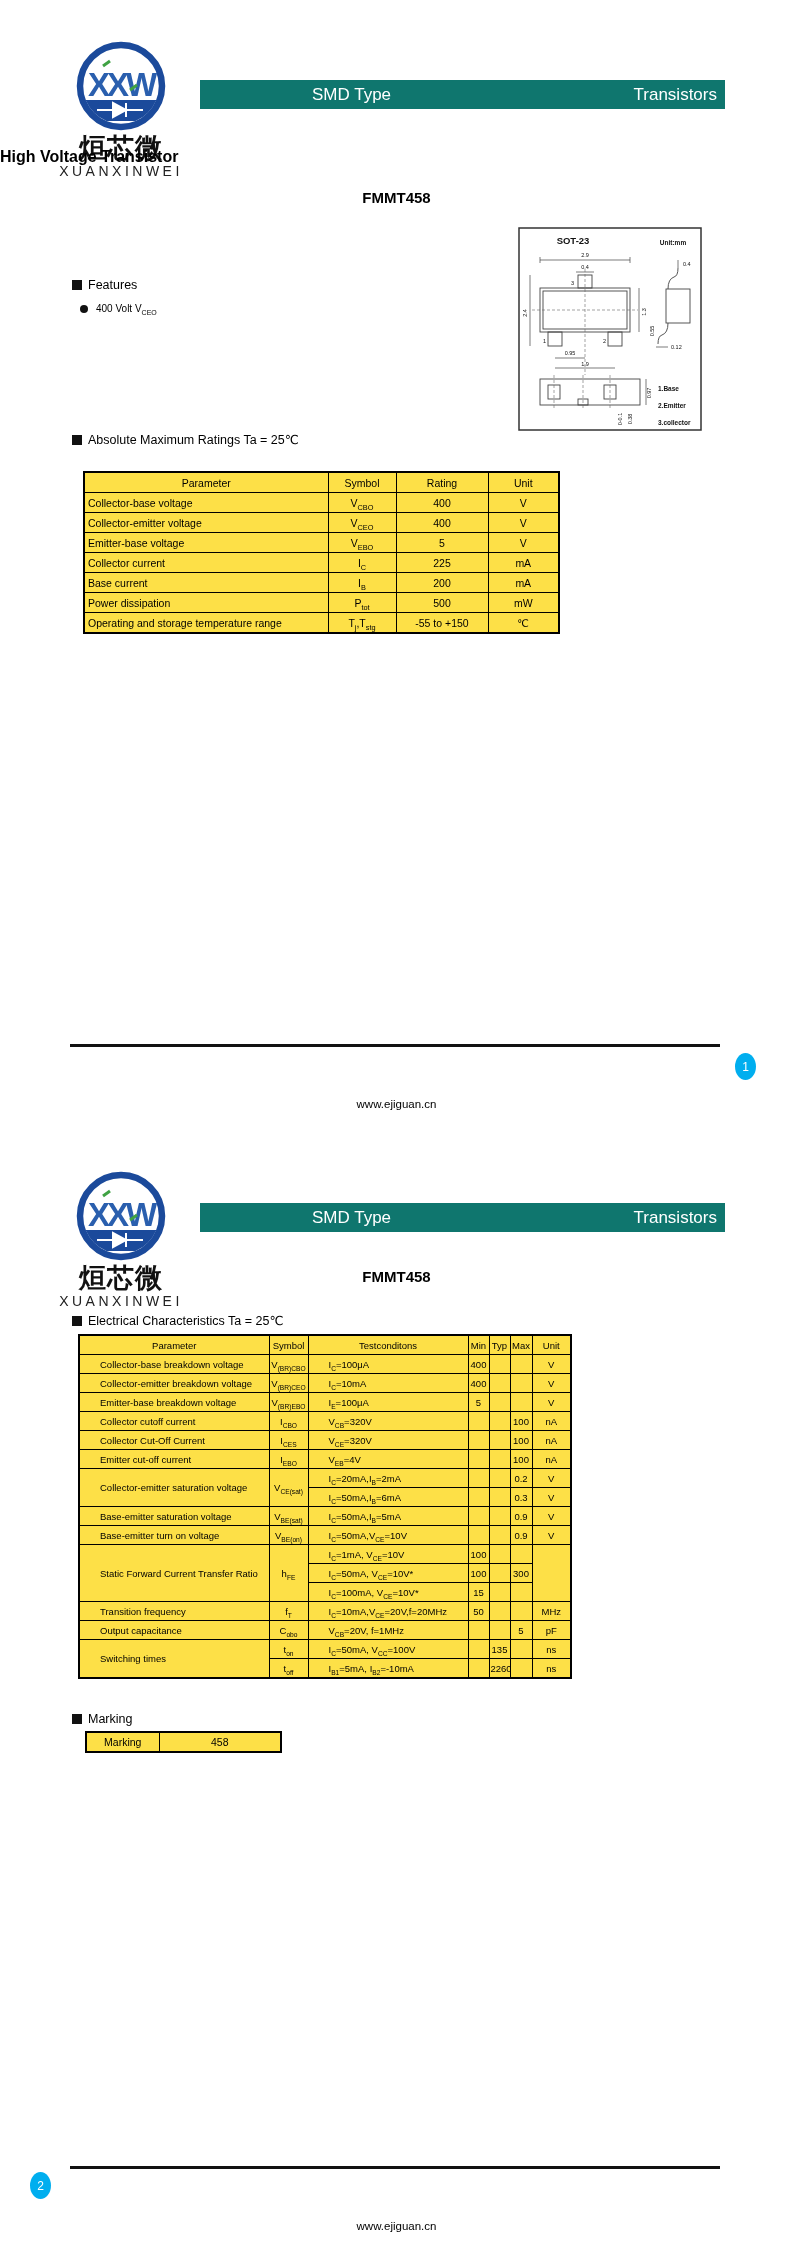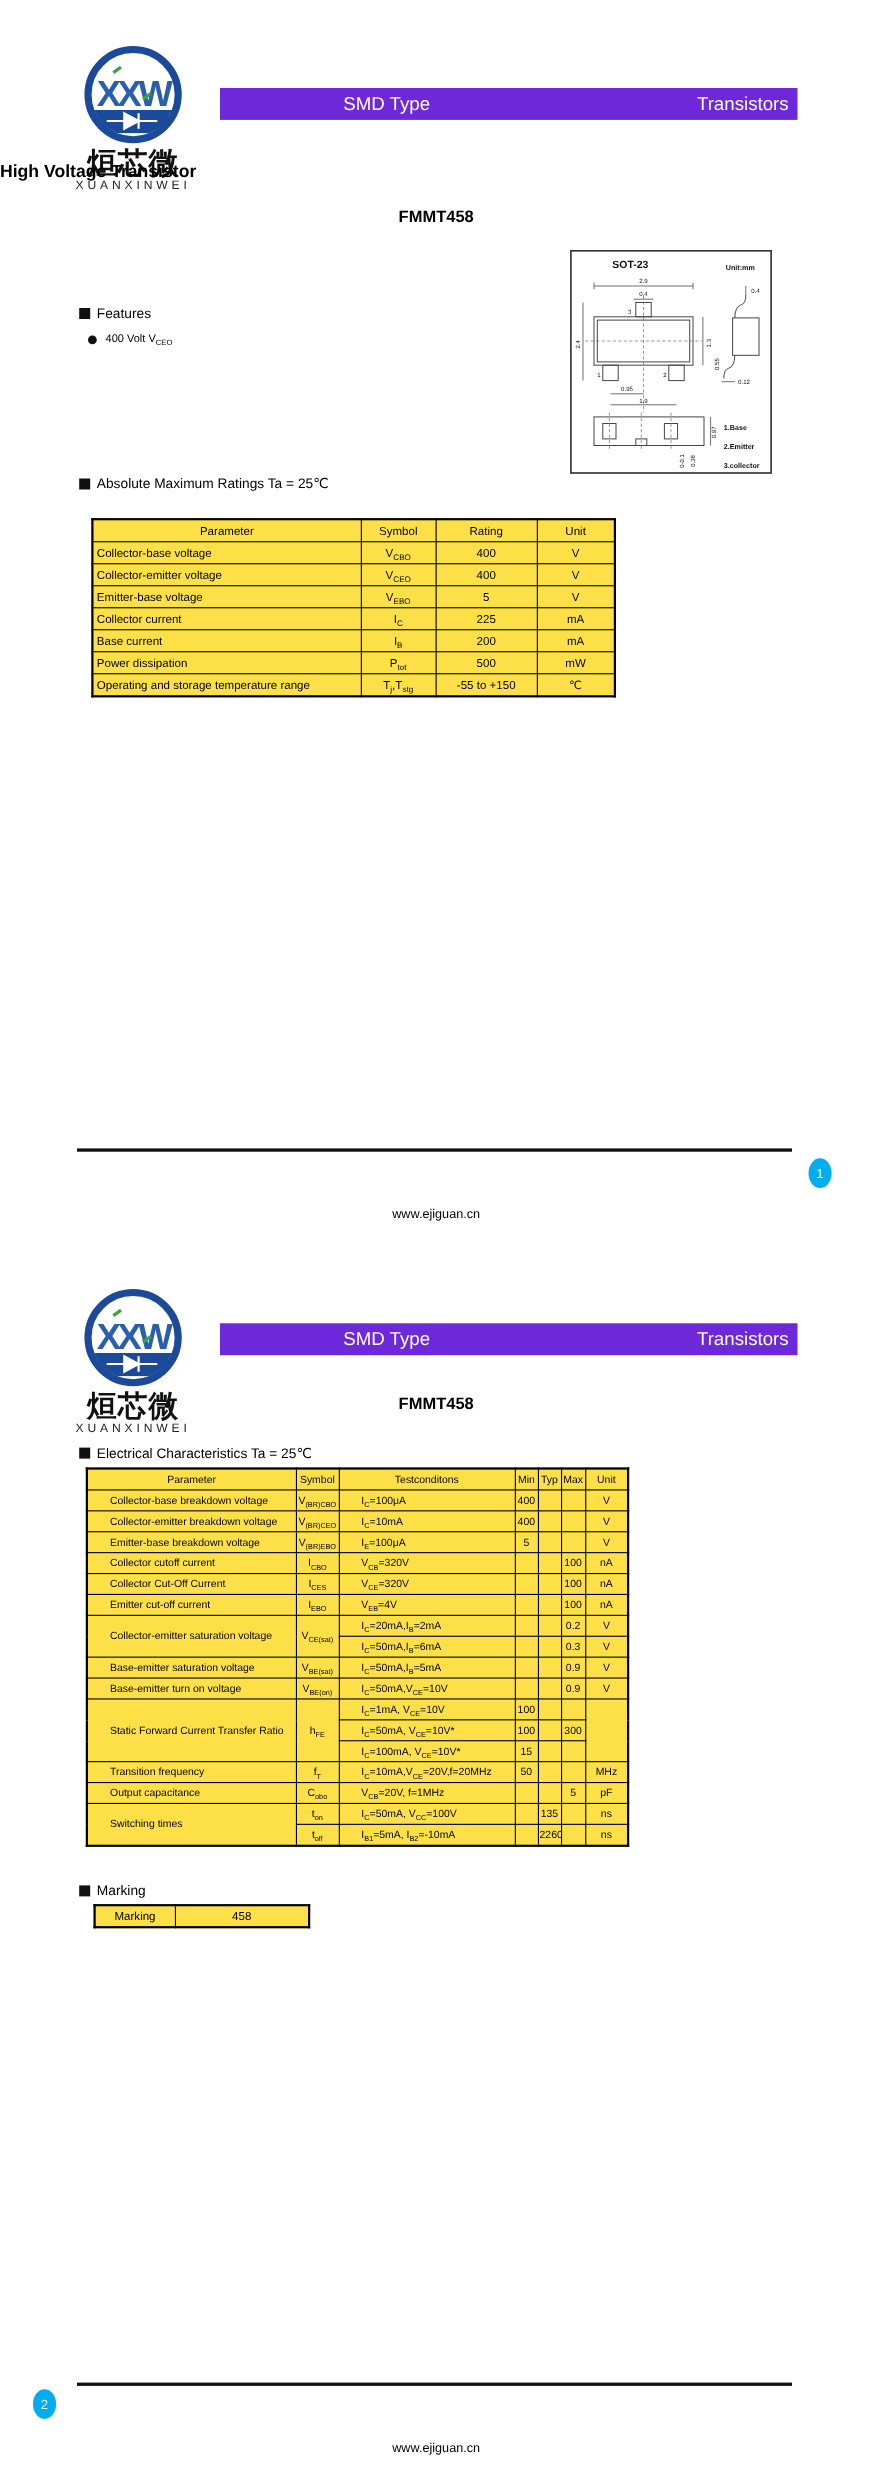--- a/index.html
+++ b/index.html
@@ -7,25 +7,25 @@
     width:793px;height:2244px;position:relative;background:#ffffff;color:#000;
     font-family:"Liberation Sans","DejaVu Sans",sans-serif;
   }
   .page{position:absolute;left:0;width:793px;height:1122px;background:#fff;overflow:hidden;}
   #pg1{top:0;} #pg2{top:1122px;}
 
   
   .logo{position:absolute;left:56px;top:38px;width:130px;text-align:center;}
   .logo svg{display:block;margin:0 auto;}
   .logo-cn{font-size:27px;font-weight:bold;line-height:1.05;letter-spacing:1px;white-space:nowrap;color:#111;}
-  .logo-en{font-size:11px;letter-spacing:3.5px;color:#222;margin-top:1px;white-space:nowrap;}
+  .logo-en{font-size:14px;letter-spacing:3.5px;color:#222;margin-top:1px;white-space:nowrap;}
 
   
   .banner{
-    position:absolute;left:200px;top:80px;width:525px;height:29px;background:#6d28d9;
+    position:absolute;left:200px;top:80px;width:525px;height:29px;background:#0f766e;
     color:#fff;display:flex;align-items:center;justify-content:space-between;
     font-size:17px;padding:0 8px 0 112px;box-sizing:border-box;white-space:nowrap;
   }
 
   .doc-title{position:absolute;left:0;top:148px;width:100%;font-size:16px;font-weight:bold;}
   .part-no{position:absolute;left:0;width:100%;text-align:center;font-size:15px;font-weight:bold;}
   #pg1 .part-no{top:189px;} #pg2 .part-no{top:146px;}
 
   .section-head{position:absolute;left:72px;font-size:12.5px;display:flex;align-items:center;gap:6px;white-space:nowrap;}
   .sq{width:10px;height:10px;background:#111;display:inline-block;flex:0 0 auto;}

